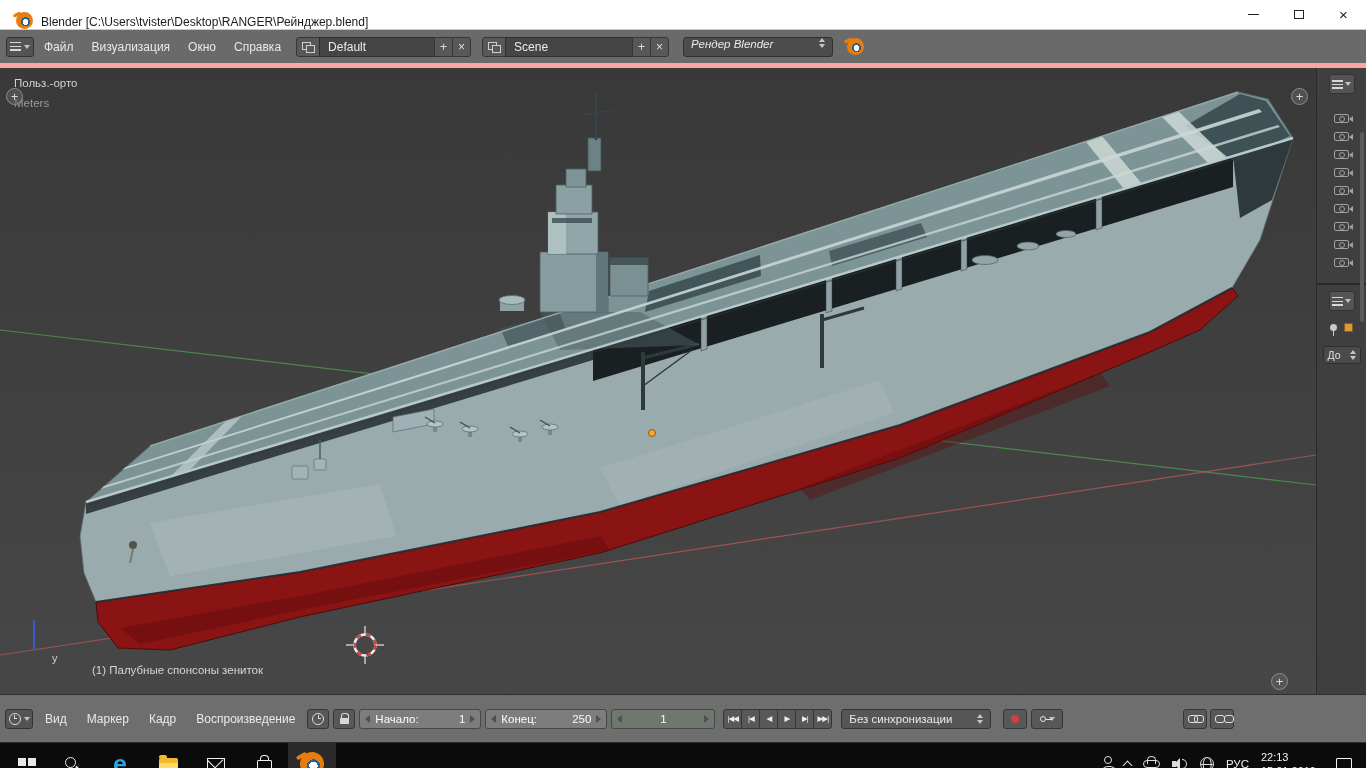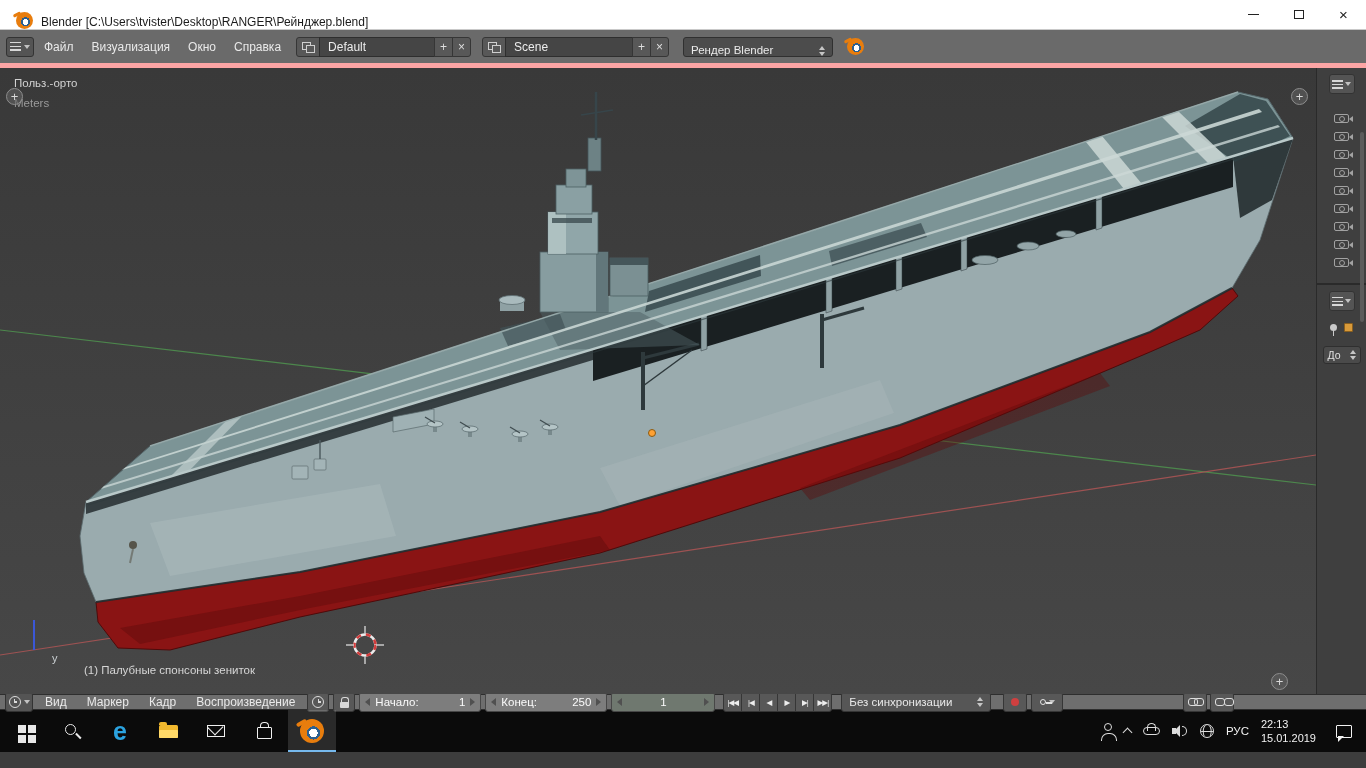--- a/index.html
+++ b/index.html
@@ -27,52 +27,52 @@
   .wgroup { display:flex; align-items:center; margin:0 5px; }
   .wgroup > * { margin-right:-1px; }
   .browse-btn { width:24px; height:20px; background:#585858; border:1px solid #363636; border-radius:3px 0 0 3px; display:flex; align-items:center; justify-content:center; }
   .browse-ico { position:relative; width:12px; height:10px; }
   .browse-ico::before,.browse-ico::after { content:""; position:absolute; width:7px; height:6px; border:1.2px solid #cfcfcf; background:#585858; }
   .browse-ico::before { left:0; top:0; } .browse-ico::after { left:4px; top:3px; }
   .name-field { height:20px; background:#454545; border:1px solid #2e2e2e; color:#ececec; font-size:12px; display:flex; align-items:center; padding:0 8px; }
   .name-field.w1 { width:116px; } .name-field.w2 { width:128px; }
   .mini-btn { width:19px; height:20px; background:#585858; border:1px solid #363636; color:#dedede; font-size:12px; display:flex; align-items:center; justify-content:center; }
   .mini-btn.last { border-radius:0 3px 3px 0; }
-  .engine-select { width:150px; height:20px; margin:0 8px; background:#4c4c4c; border:1px solid #303030; border-radius:3px; color:#eaeaea; font-size:11.5px; display:flex; align-items:flex-end; padding:0 7px; }
+  .engine-select { width:150px; height:20px; margin:0 8px; background:#4c4c4c; border:1px solid #303030; border-radius:3px; color:#eaeaea; font-size:11.5px; display:flex; align-items:flex-start; padding:0 7px;font-style:italic; }
   .updown { display:inline-flex; flex-direction:column; gap:2px; margin-left:auto; }
   .updown::before { content:""; border-left:3.5px solid transparent; border-right:3.5px solid transparent; border-bottom:4px solid #c6c6c6; }
   .updown::after  { content:""; border-left:3.5px solid transparent; border-right:3.5px solid transparent; border-top:4px solid #c6c6c6; }
   .stats { flex:1; font-size:11px; color:#e2e2e2; white-space:nowrap; overflow:hidden; margin-left:6px; }
 
   
   .workspace { position:relative; height:626px; background:linear-gradient(#393939,#474747); }
   .vp-svg { position:absolute; left:0; top:0; }
   .vp-label { position:absolute; font-size:11.5px; pointer-events:none; }
   .vp-label.view { left:14px; top:9px; color:#d2d2d2; }
   .vp-label.units { left:14px; top:29px; color:#9a9a9a; }
-  .vp-operator { position:absolute; left:84px; top:596px; font-size:11.5px; color:#d6d6d6; }
+  .vp-operator { position:absolute; left:92px; top:596px; font-size:11.5px; color:#d6d6d6; }
   .vp-plus { position:absolute; width:17px; height:17px; border-radius:50%; background:rgba(96,96,96,.6); border:1px solid #8d8d8d; color:#d9d9d9; font-size:13px; line-height:15px; text-align:center; }
 
   
   .right-panel { position:absolute; right:0; top:0; width:50px; height:626px; background:#3f3f3f; border-left:1px solid #2a2a2a; display:flex; flex-direction:column; align-items:center; }
   .rp-btn { width:26px; height:20px; background:#545454; border:1px solid #333; border-radius:3px; display:flex; align-items:center; justify-content:center; gap:2px; margin-top:6px; }
   .cam-col { margin-top:20px; display:flex; flex-direction:column; gap:9px; }
   .cam-ico { width:15px; height:9px; border:1.2px solid #a2a2a2; border-radius:2px; position:relative; }
   .cam-ico::before { content:""; position:absolute; left:4px; top:1px; width:4px; height:4px; border:1.2px solid #a2a2a2; border-radius:50%; }
   .cam-ico::after { content:""; position:absolute; right:-5px; top:1px; border:3px solid transparent; border-right:4px solid #a2a2a2; }
   .rp-scroll { position:absolute; right:2px; top:64px; width:4px; height:190px; background:#5b5b5b; border-radius:2px; }
   .rp-divider { width:100%; height:2px; background:#2a2a2a; margin-top:16px; }
   .rp-iconrow { display:flex; gap:7px; margin-top:12px; align-items:center; }
   .pin-ico { width:7px; height:7px; background:#c9c9c9; border-radius:50%; position:relative; }
   .pin-ico::after { content:""; position:absolute; left:2.7px; top:6px; width:1.6px; height:6px; background:#c9c9c9; }
   .cube-ico { width:9px; height:9px; background:#d89a3a; border:1px solid #8a5f1e; border-radius:1px; }
   .rp-context { width:38px; height:18px; margin-top:14px; background:#4a4a4a; border:1px solid #2f2f2f; border-radius:3px; color:#e2e2e2; font-size:10.5px; display:flex; align-items:center; padding:0 4px; }
 
   
-  .timeline { height:16px; background:#6e6e6e; border-top:1px solid #2e2e2e; border-bottom:1px solid #2e2e2e; display:flex; align-items:center; padding:0 5px; gap:4px; }
+  .timeline { height:49px; background:#6e6e6e; border-top:1px solid #2e2e2e; border-bottom:1px solid #2e2e2e; display:flex; align-items:center; padding:0 5px; gap:4px; }
   .clock-ico { width:12px; height:12px; border:1.5px solid #dcdcdc; border-radius:50%; position:relative; }
   .clock-ico::after { content:""; position:absolute; left:4.2px; top:1.8px; width:1.4px; height:4px; background:#dcdcdc; }
   .clock-ico::before { content:""; position:absolute; left:4.2px; top:4.4px; width:3.5px; height:1.4px; background:#dcdcdc; }
   .tl-toggle { width:22px; height:20px; background:#585858; border:1px solid #363636; border-radius:3px; display:flex; align-items:center; justify-content:center; }
   .lock-ico { width:9px; height:6px; background:#d8d8d8; border-radius:1px; position:relative; margin-top:5px; }
   .lock-ico::before { content:""; position:absolute; left:1.4px; top:-5px; width:6px; height:5px; border:1.5px solid #d8d8d8; border-bottom:none; border-radius:3px 3px 0 0; }
   .numfield { height:20px; background:#7d7d7d; border:1px solid #474747; border-radius:3px; display:flex; align-items:center; gap:5px; padding:0 5px; font-size:11.5px; color:#fbfbfb; }
   .numfield.start,.numfield.end { width:122px; }
   .numfield.frame { width:104px; background:#6f786f; }
   .nf-arrow { width:0; height:0; border-top:4px solid transparent; border-bottom:4px solid transparent; flex:none; }

